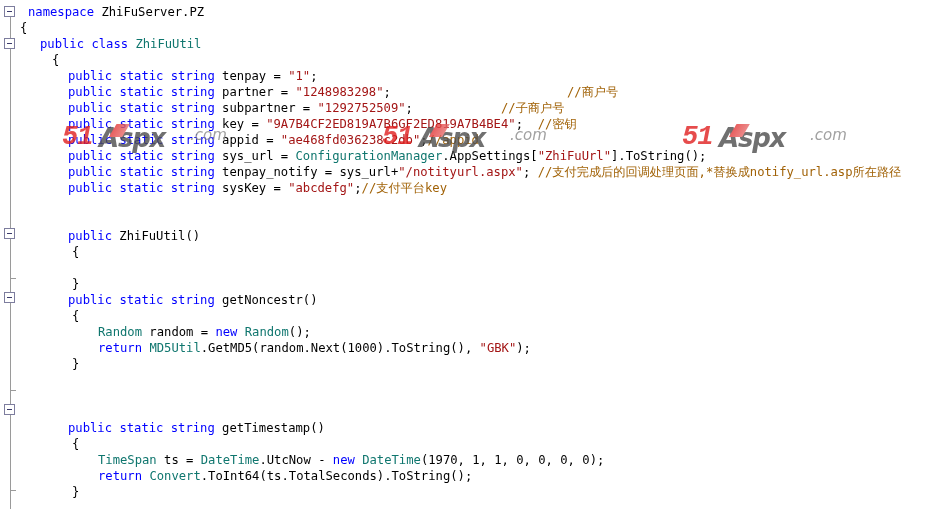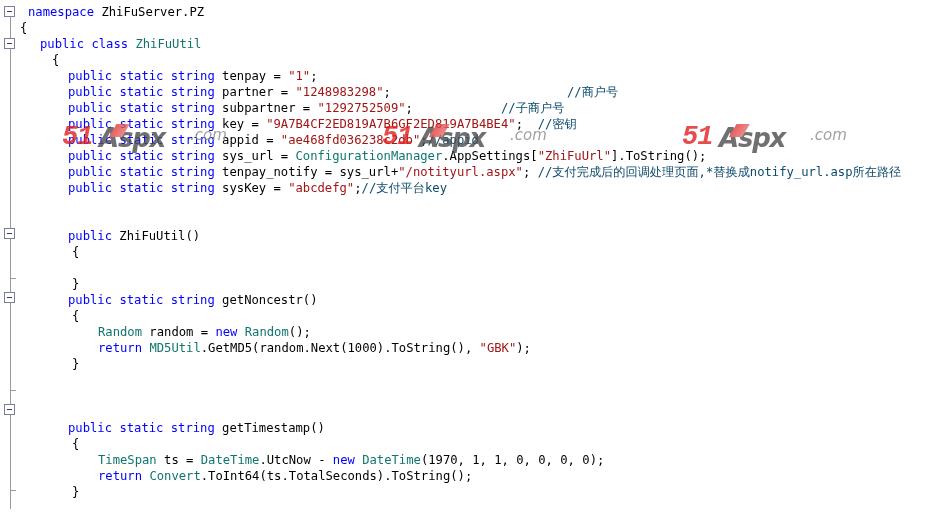--- a/index.html
+++ b/index.html
@@ -77,21 +77,21 @@
     position: absolute;
     left: 0;
     height: 16px;
     white-space: pre;
   }
 
   
   .kw   { color: #0000ff; }   
   .typ  { color: #0f766e; }   
   .str  { color: #a31515; }   
-  .cmt  { color: #0c4a6e; }   
+  .cmt  { color: #a16207; }   
   .pln  { color: #000000; }   
 
   
   .wm {
     position: absolute;
     height: 34px;
     pointer-events: none;
     user-select: none;
     opacity: 0.80;
   }

